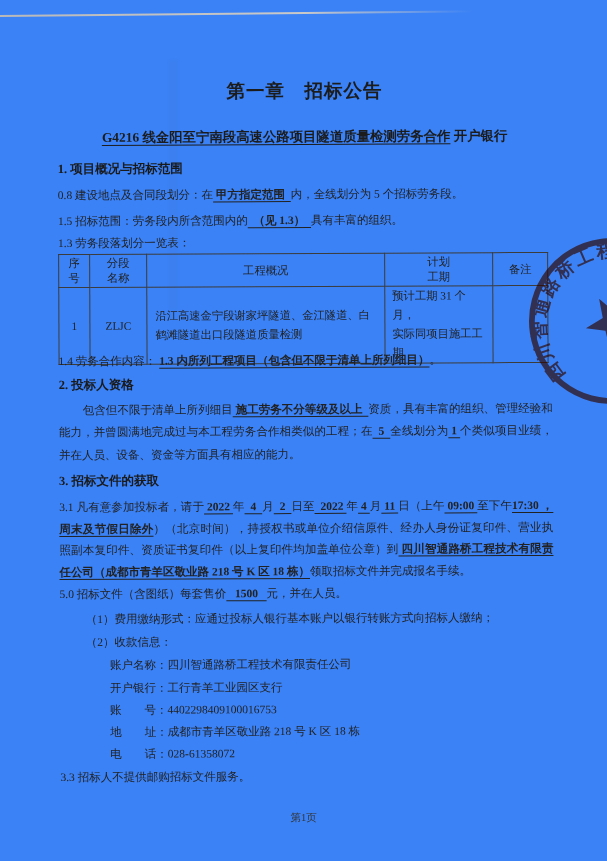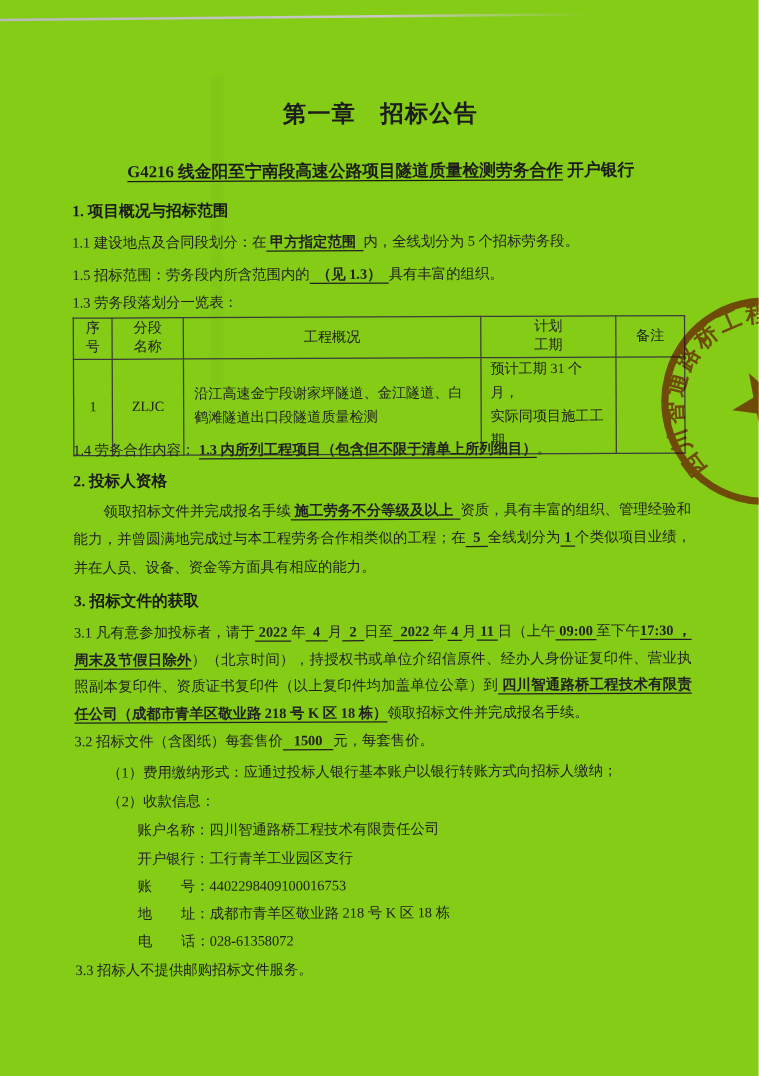--- a/index.html
+++ b/index.html
@@ -3,21 +3,21 @@
 <meta charset="utf-8">
 <style>
   * { margin:0; padding:0; box-sizing:border-box; }
   html,body { width:607px; height:861px; }
   body {
     background:#ffffff;
     font-family:"Liberation Serif","DejaVu Serif",serif;
     color:#222;
     overflow:hidden;
   }
-  .page { position:relative; width:607px; height:861px; background:#84cc16; }
+  .page { position:relative; width:607px; height:861px; background:#3b82f6; }
   .scan-edge {
     position:absolute; top:15px; left:0; width:607px; height:1.5px;
     background:linear-gradient(90deg,#b9b9b9,#c9c9c9 50%,rgba(200,200,200,0) 78%);
     transform:rotate(-0.55deg); transform-origin:left center;
   }
   .scan-smudge {
     position:absolute; left:169px; top:60px; width:9px; height:250px;
     background:rgba(60,60,60,0.03); filter:blur(1px);
   }
   .content { position:absolute; left:57px; top:0; width:494px; transform:rotate(-0.25deg); transform-origin:center top; }
@@ -60,21 +60,21 @@
   <div class="scan-smudge"></div>
 
   <div class="content">
 
     <div class="abs chapter-title" style="top:78px;">第一章　招标公告</div>
 
     <div class="abs subtitle" style="top:128px;"><span class="u-part">G4216 线金阳至宁南段高速公路项目隧道质量检测劳务合作</span><span> 开户银行</span></div>
 
     <div class="abs s-head" style="top:160px;">1. 项目概况与招标范围</div>
 
-    <div class="abs line" style="top:186px;"><span>1.1 建设地点及合同段划分：在</span><span class="uv">&nbsp;甲方指定范围&nbsp;&nbsp;</span><span>内，全线划分为 5 个招标劳务段。</span></div>
+    <div class="abs line" style="top:186px;"><span>0.8 建设地点及合同段划分：在</span><span class="uv">&nbsp;甲方指定范围&nbsp;&nbsp;</span><span>内，全线划分为 5 个招标劳务段。</span></div>
 
     <div class="abs line" style="top:212px;"><span>1.5 招标范围：劳务段内所含范围内的</span><span class="uv">&nbsp;&nbsp;（见 1.3）&nbsp;&nbsp;</span><span>具有丰富的组织。</span></div>
 
     <div class="abs line" style="top:234px;">1.3 劳务段落划分一览表：</div>
 
     <div class="abs" style="top:253px;">
       <table class="lots">
         <colgroup>
           <col style="width:31px">
             <col style="width:57px">
@@ -102,27 +102,27 @@
           <td class="td-c"></td>
         </tr>
       </tbody>
         </table>
     </div>
 
     <div class="abs line" style="top:352px;"><span>1.4 劳务合作内容：&nbsp;</span><span class="uv">1.3 内所列工程项目（包含但不限于清单上所列细目）</span><span>。</span></div>
 
     <div class="abs s-head" style="top:376px;">2. 投标人资格</div>
 
-    <div class="abs para p2 indent2" style="top:398px;"><span>领取招标文件并完成报名手续</span><span class="uv">&nbsp;施工劳务不分等级及以上&nbsp;&nbsp;</span><span>资质，具有丰富的组织、管理经验和能力，并曾圆满地完成过与本工程劳务合作相类似的工程；在</span><span class="uv">&nbsp;&nbsp;5&nbsp;&nbsp;</span><span>全线划分为</span><span class="uv">&nbsp;1&nbsp;</span><span>个类似项目业绩，并在人员、设备、资金等方面具有相应的能力。</span></div>
+    <div class="abs para p2 indent2" style="top:398px;"><span>包含但不限于清单上所列细目</span><span class="uv">&nbsp;施工劳务不分等级及以上&nbsp;&nbsp;</span><span>资质，具有丰富的组织、管理经验和能力，并曾圆满地完成过与本工程劳务合作相类似的工程；在</span><span class="uv">&nbsp;&nbsp;5&nbsp;&nbsp;</span><span>全线划分为</span><span class="uv">&nbsp;1&nbsp;</span><span>个类似项目业绩，并在人员、设备、资金等方面具有相应的能力。</span></div>
 
     <div class="abs s-head" style="top:472px;">3. 招标文件的获取</div>
 
     <div class="abs para p31" style="top:496px;"><span>3.1 凡有意参加投标者，请于</span><span class="uv">&nbsp;2022&nbsp;</span><span>年</span><span class="uv">&nbsp;&nbsp;4&nbsp;&nbsp;</span><span>月</span><span class="uv">&nbsp;&nbsp;2&nbsp;&nbsp;</span><span>日至</span><span class="uv">&nbsp;&nbsp;2022&nbsp;</span><span>年</span><span class="uv">&nbsp;4&nbsp;</span><span>月</span><span class="uv">&nbsp;11&nbsp;</span><span>日（上午</span><span class="uv">&nbsp;09:00&nbsp;</span><span>至下午</span><span class="uv">17:30&nbsp;，周末及节假日除外</span><span>）（北京时间），持授权书或单位介绍信原件、经办人身份证复印件、营业执照副本复印件、资质证书复印件（以上复印件均加盖单位公章）到</span><span class="uv">&nbsp;四川智通路桥工程技术有限责任公司（成都市青羊区敬业路 218 号 K 区 18 栋）</span><span>领取招标文件并完成报名手续。</span></div>
 
-    <div class="abs line" style="top:585px;"><span>3.2 招标文件（含图纸）每套售价</span><span class="uv">&nbsp;&nbsp;&nbsp;1500&nbsp;&nbsp;&nbsp;</span><span>元，每套售价。</span></div>
+    <div class="abs line" style="top:585px;"><span>5.0 招标文件（含图纸）每套售价</span><span class="uv">&nbsp;&nbsp;&nbsp;1500&nbsp;&nbsp;&nbsp;</span><span>元，并在人员。</span></div>
 
     <div class="abs line sub1" style="top:610px;">（1）费用缴纳形式：应通过投标人银行基本账户以银行转账方式向招标人缴纳；</div>
     <div class="abs line sub1" style="top:633px;">（2）收款信息：</div>
 
     <div class="abs line sub2" style="top:656px;">账户名称：四川智通路桥工程技术有限责任公司</div>
     <div class="abs line sub2" style="top:679px;">开户银行：工行青羊工业园区支行</div>
     <div class="abs line sub2" style="top:701px;">账　　号：4402298409100016753</div>
     <div class="abs line sub2" style="top:723px;">地　　址：成都市青羊区敬业路 218 号 K 区 18 栋</div>
     <div class="abs line sub2" style="top:745px;">电　　话：028-61358072</div>
 
@@ -138,14 +138,15 @@
     <circle cx="100" cy="100" r="90" fill="none" stroke="#cf4037" stroke-width="6.5"></circle>
     <polygon fill="#cf4037" points="100,71 107.3,91.9 129.5,92.4 111.9,105.9 118.2,127.1 100,114.5 81.8,127.1 88.1,105.9 70.5,92.4 92.7,91.9"></polygon>
     <text font-size="20.5" font-weight="bold" fill="#cf4037" letter-spacing="3" font-family="'Liberation Serif',serif">
       <textPath href="#sealTextArc" startOffset="4">四川智通路桥工程技术有限公司</textPath>
     </text>
     <text font-size="10.5" fill="#cf4037" letter-spacing="2.5" font-family="'Liberation Sans',sans-serif">
       <textPath href="#sealNumArc" startOffset="14">5101051</textPath>
     </text>
   </svg>
 
+  <div class="footer">第1页</div>
 
 </div>
 
 </body></html>

